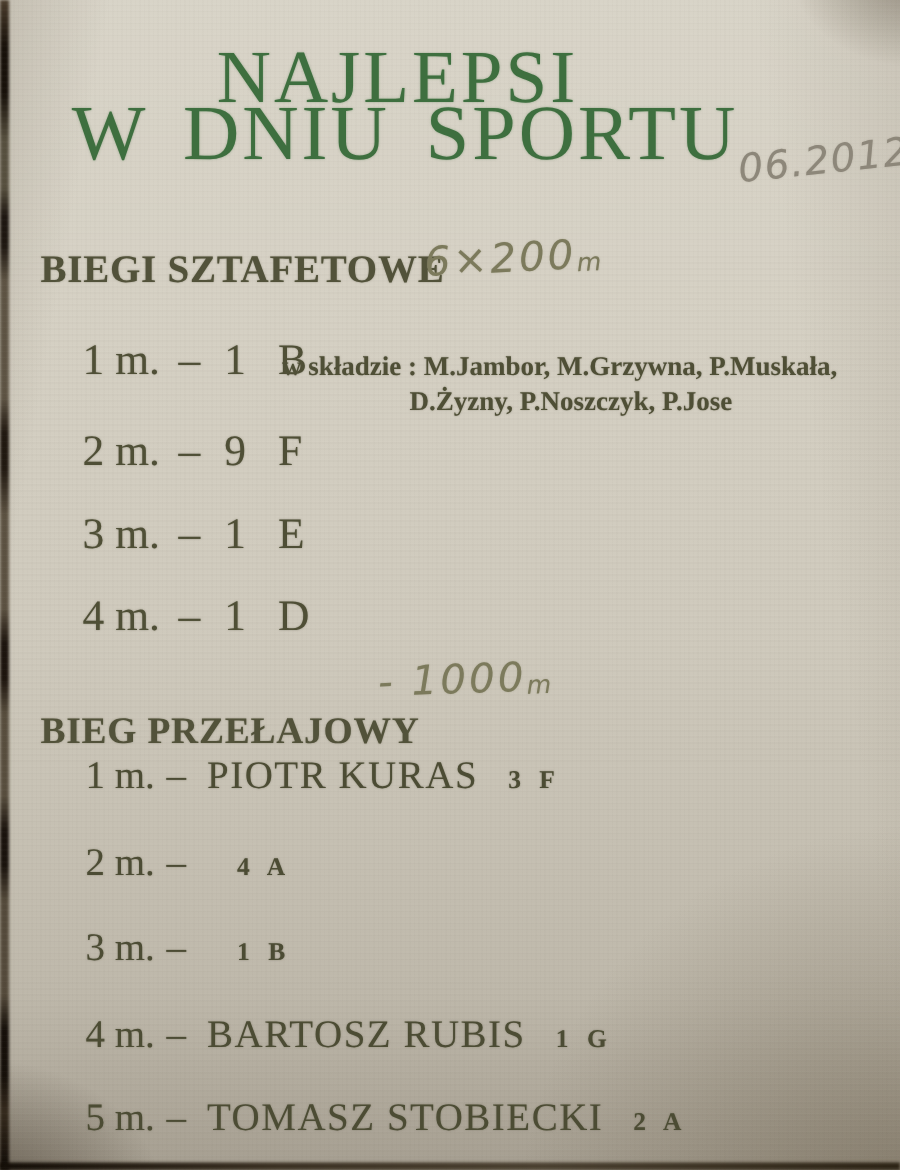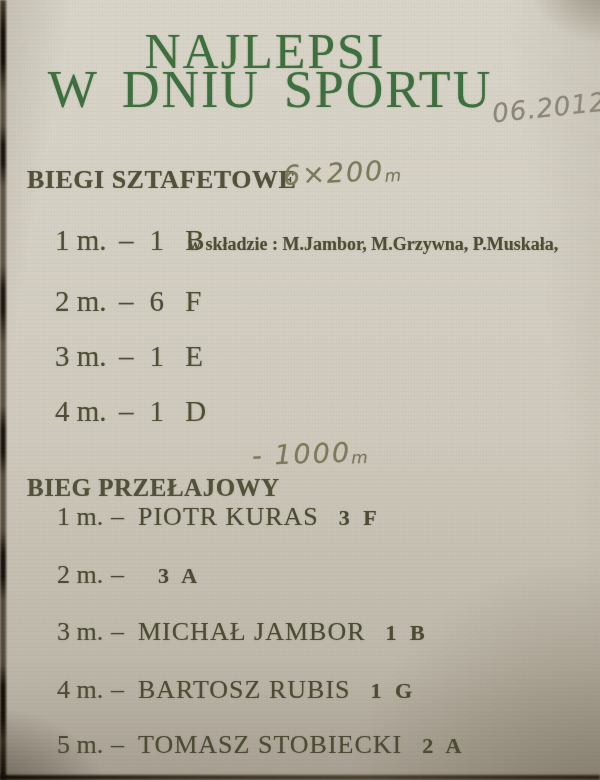--- a/index.html
+++ b/index.html
@@ -90,21 +90,21 @@
   }
   .squad-note .line2 { padding-left: 85px; display: block; }
 
   .row-cross {
     left: 57px; font-size: 26px; color: #4c4c34;
     display: flex; align-items: baseline;
   }
   .row-cross .place { width: 52px; }
   .row-cross .dash { margin: 0 14px 0 2px; }
   .row-cross .runner { font-weight: normal; letter-spacing: 1px; }
-  .row-cross .ccode { font-size: 22px; font-weight: bold; letter-spacing: 4px; margin-left: 20px; }
+  .row-cross .ccode { font-size: 17px; font-weight: bold; letter-spacing: 4px; margin-left: 20px; }
 </style>
 </head>
 <body>
 
 <div class="photo">
 
   <div class="txt title-line title-1 printed">NAJLEPSI</div>
   <div class="txt title-line title-2 printed">W  DNIU  SPORTU</div>
   <div class="txt handwriting date-note">06.2012.</div>
 
@@ -112,26 +112,27 @@
   <div class="txt handwriting annot-1"><span>6×200</span><span class="hw-unit">m</span></div>
 
   <div class="txt row-relay printed" style="top:224px">
     <span class="place">1 m.</span>
     <span class="dash">–</span>
     <span class="team">1 B</span>
   </div>
   <div class="txt squad-note printed">
     <span>w składzie :</span>
     <span>M.Jambor, M.Grzywna, P.Muskała,</span>
+    <span class="line2">D.Żyzny, P.Noszczyk, P.Jose</span>
   </div>
 
   <div class="txt row-relay printed" style="top:285px">
     <span class="place">2 m.</span>
     <span class="dash">–</span>
-    <span class="team">6 F</span>
+    <span class="team">9 F</span>
   </div>
   <div class="txt row-relay printed" style="top:340px">
     <span class="place">3 m.</span>
     <span class="dash">–</span>
     <span class="team">1 E</span>
   </div>
   <div class="txt row-relay printed" style="top:395px">
     <span class="place">4 m.</span>
     <span class="dash">–</span>
     <span class="team">1 D</span>
@@ -142,26 +143,25 @@
 
   <div class="txt row-cross printed" style="top:502px">
     <span class="place">1 m.</span>
     <span class="dash">–</span>
     <span class="runner">PIOTR KURAS</span>
     <span class="ccode">3 F</span>
   </div>
   <div class="txt row-cross printed" style="top:560px">
     <span class="place">2 m.</span>
     <span class="dash">–</span>
-    <span class="ccode">3 A</span>
+    <span class="ccode">4 A</span>
   </div>
   <div class="txt row-cross printed" style="top:617px">
     <span class="place">3 m.</span>
     <span class="dash">–</span>
-    <span class="runner">MICHAŁ JAMBOR</span>
     <span class="ccode">1 B</span>
   </div>
   <div class="txt row-cross printed" style="top:675px">
     <span class="place">4 m.</span>
     <span class="dash">–</span>
     <span class="runner">BARTOSZ RUBIS</span>
     <span class="ccode">1 G</span>
   </div>
   <div class="txt row-cross printed" style="top:730px">
     <span class="place">5 m.</span>

